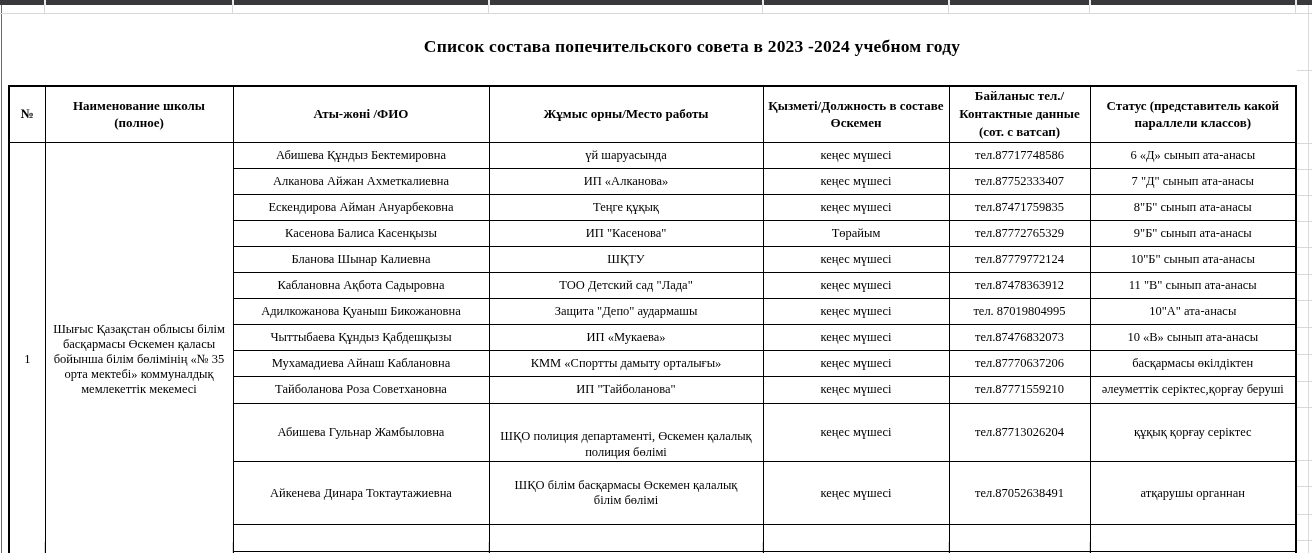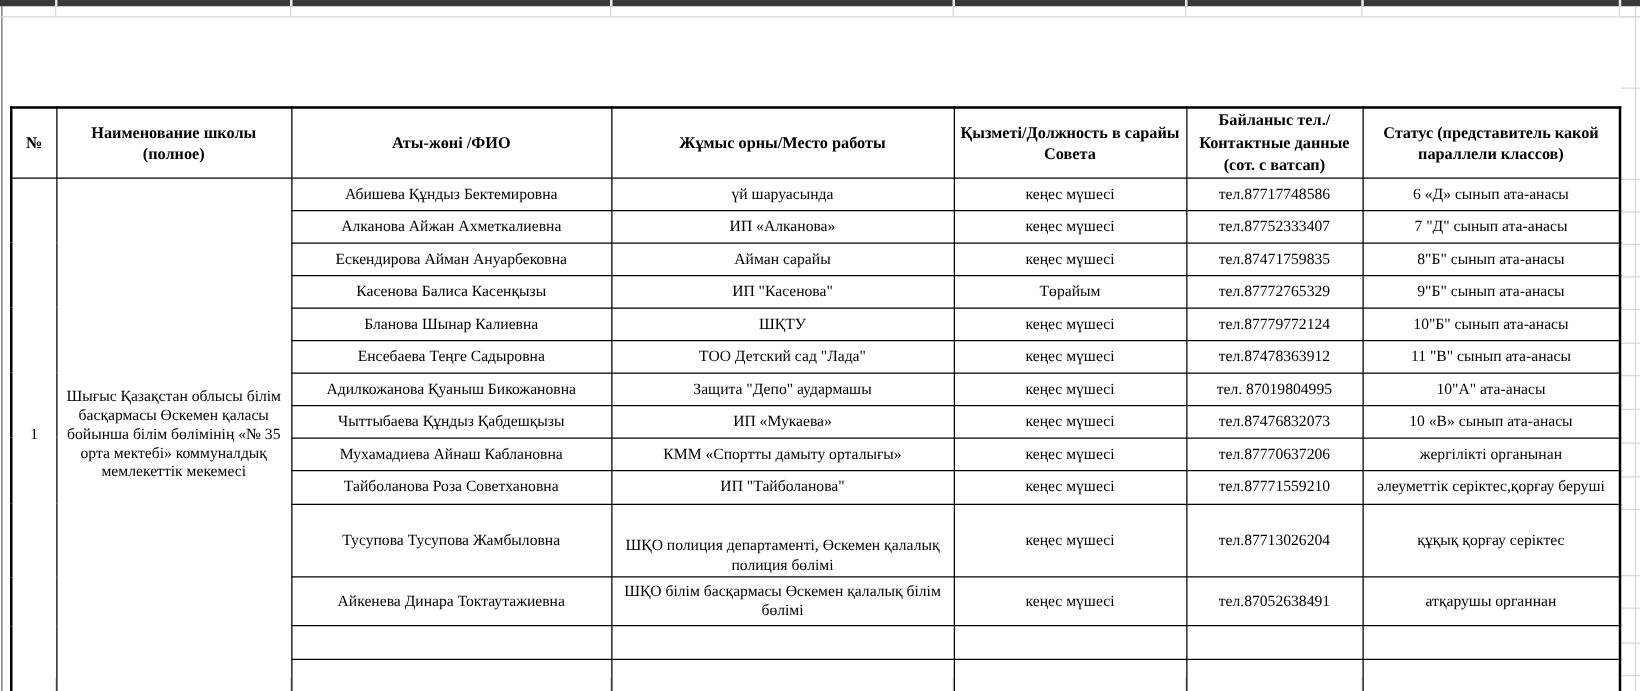--- a/index.html
+++ b/index.html
@@ -82,38 +82,39 @@
       <div class="vgrid" style="left: 44px; top: 542px; height: 11px;"></div>
       <div class="vgrid" style="left: 232px; top: 542px; height: 11px;"></div>
       <div class="vgrid" style="left: 488px; top: 542px; height: 11px;"></div>
       <div class="vgrid" style="left: 762px; top: 542px; height: 11px;"></div>
       <div class="vgrid" style="left: 948px; top: 542px; height: 11px;"></div>
       <div class="vgrid" style="left: 1089px; top: 542px; height: 11px;"></div>
       <div class="vgrid" style="left: 1295px; top: 542px; height: 11px;"></div>
     </div>
   <div class="thinrow-bottom"></div>
 
+  <div class="title">Список состава попечительского совета в 2023 -2024 учебном году</div>
 
   <table class="main">
     <colgroup>
       <col style="width:36px">
         <col style="width:188px">
         <col style="width:256px">
       <col style="width:274px">
         <col style="width:186px">
         <col style="width:141px">
         <col style="width:206px">
     </colgroup>
     <thead>
       <tr style="height:56px">
         <th>№</th>
         <th>Наименование школы (полное)</th>
         <th>Аты-жөні /ФИО</th>
         <th>Жұмыс орны/Место работы</th>
-        <th>Қызметі/Должность в сарайы Совета</th>
+        <th>Қызметі/Должность в составе Өскемен</th>
         <th style="padding:0 6px">
           <div class="cliph">
               <div class="cliph-inner">Байланыс тел./Контактные данные (сот. с ватсап)</div>
             </div>
         </th>
         <th>Статус (представитель какой параллели классов)</th>
       </tr>
     </thead>
     <tbody>
       <tr style="height:26px">
@@ -127,41 +128,41 @@
       </tr>
       <tr style="height:26px">
         <td>Алканова Айжан Ахметкалиевна</td>
         <td>ИП «Алканова»</td>
         <td>кеңес мүшесі</td>
         <td>тел.87752333407</td>
         <td>7 "Д" сынып ата-анасы</td>
       </tr>
       <tr style="height:26px">
         <td>Ескендирова Айман Ануарбековна</td>
-        <td>Айман сарайы</td>
+        <td>Теңге құқық</td>
         <td>кеңес мүшесі</td>
         <td>тел.87471759835</td>
         <td>8"Б" сынып ата-анасы</td>
       </tr>
       <tr style="height:26px">
         <td>Касенова Балиса Касенқызы</td>
         <td>ИП "Касенова"</td>
         <td>Төрайым</td>
         <td>тел.87772765329</td>
         <td>9"Б" сынып ата-анасы</td>
       </tr>
       <tr style="height:26px">
         <td>Бланова Шынар Калиевна</td>
         <td>ШҚТУ</td>
         <td>кеңес мүшесі</td>
         <td>тел.87779772124</td>
         <td>10"Б" сынып ата-анасы</td>
       </tr>
       <tr style="height:26px">
-        <td>Енсебаева Теңге Садыровна</td>
+        <td>Каблановна Ақбота Садыровна</td>
         <td>ТОО Детский сад "Лада"</td>
         <td>кеңес мүшесі</td>
         <td>тел.87478363912</td>
         <td>11 "В" сынып  ата-анасы</td>
       </tr>
       <tr style="height:26px">
         <td>Адилкожанова  Қуаныш Бикожановна</td>
         <td>Защита "Депо" аудармашы</td>
         <td>кеңес мүшесі</td>
         <td>тел. 87019804995</td>
@@ -172,41 +173,41 @@
         <td>ИП «Мукаева»</td>
         <td>кеңес мүшесі</td>
         <td>тел.87476832073</td>
         <td>10 «В» сынып ата-анасы</td>
       </tr>
       <tr style="height:26px">
         <td>Мухамадиева Айнаш Каблановна</td>
         <td>КММ «Спортты дамыту орталығы»</td>
         <td>кеңес мүшесі</td>
         <td>тел.87770637206</td>
-        <td>жергілікті органынан</td>
+        <td>басқармасы өкілдіктен</td>
       </tr>
       <tr style="height:27px">
         <td>Тайболанова Роза Советхановна</td>
         <td>ИП "Тайболанова"</td>
         <td>кеңес мүшесі</td>
         <td>тел.87771559210</td>
         <td>әлеуметтік серіктес,қорғау беруші</td>
       </tr>
       <tr style="height:50px">
-        <td>Тусупова Тусупова Жамбыловна</td>
+        <td>Абишева Гульнар Жамбыловна</td>
         <td>
             <div class="wp2">ШҚО полиция департаменті, Өскемен қалалық полиция бөлімі</div>
           </td>
         <td>кеңес мүшесі</td>
         <td>тел.87713026204</td>
         <td>құқық қорғау серіктес</td>
       </tr>
       <tr style="height:26px">
         <td>Айкенева Динара Токтаутажиевна</td>
-        <td style="padding:4px">
+        <td style="padding:16px">
             <div class="clipb">ШҚО білім басқармасы Өскемен қалалық білім бөлімі</div>
           </td>
         <td>кеңес мүшесі</td>
         <td>тел.87052638491</td>
         <td>атқарушы органнан</td>
       </tr>
       <tr style="height:27px">
         <td></td>
         <td></td>
         <td></td>

